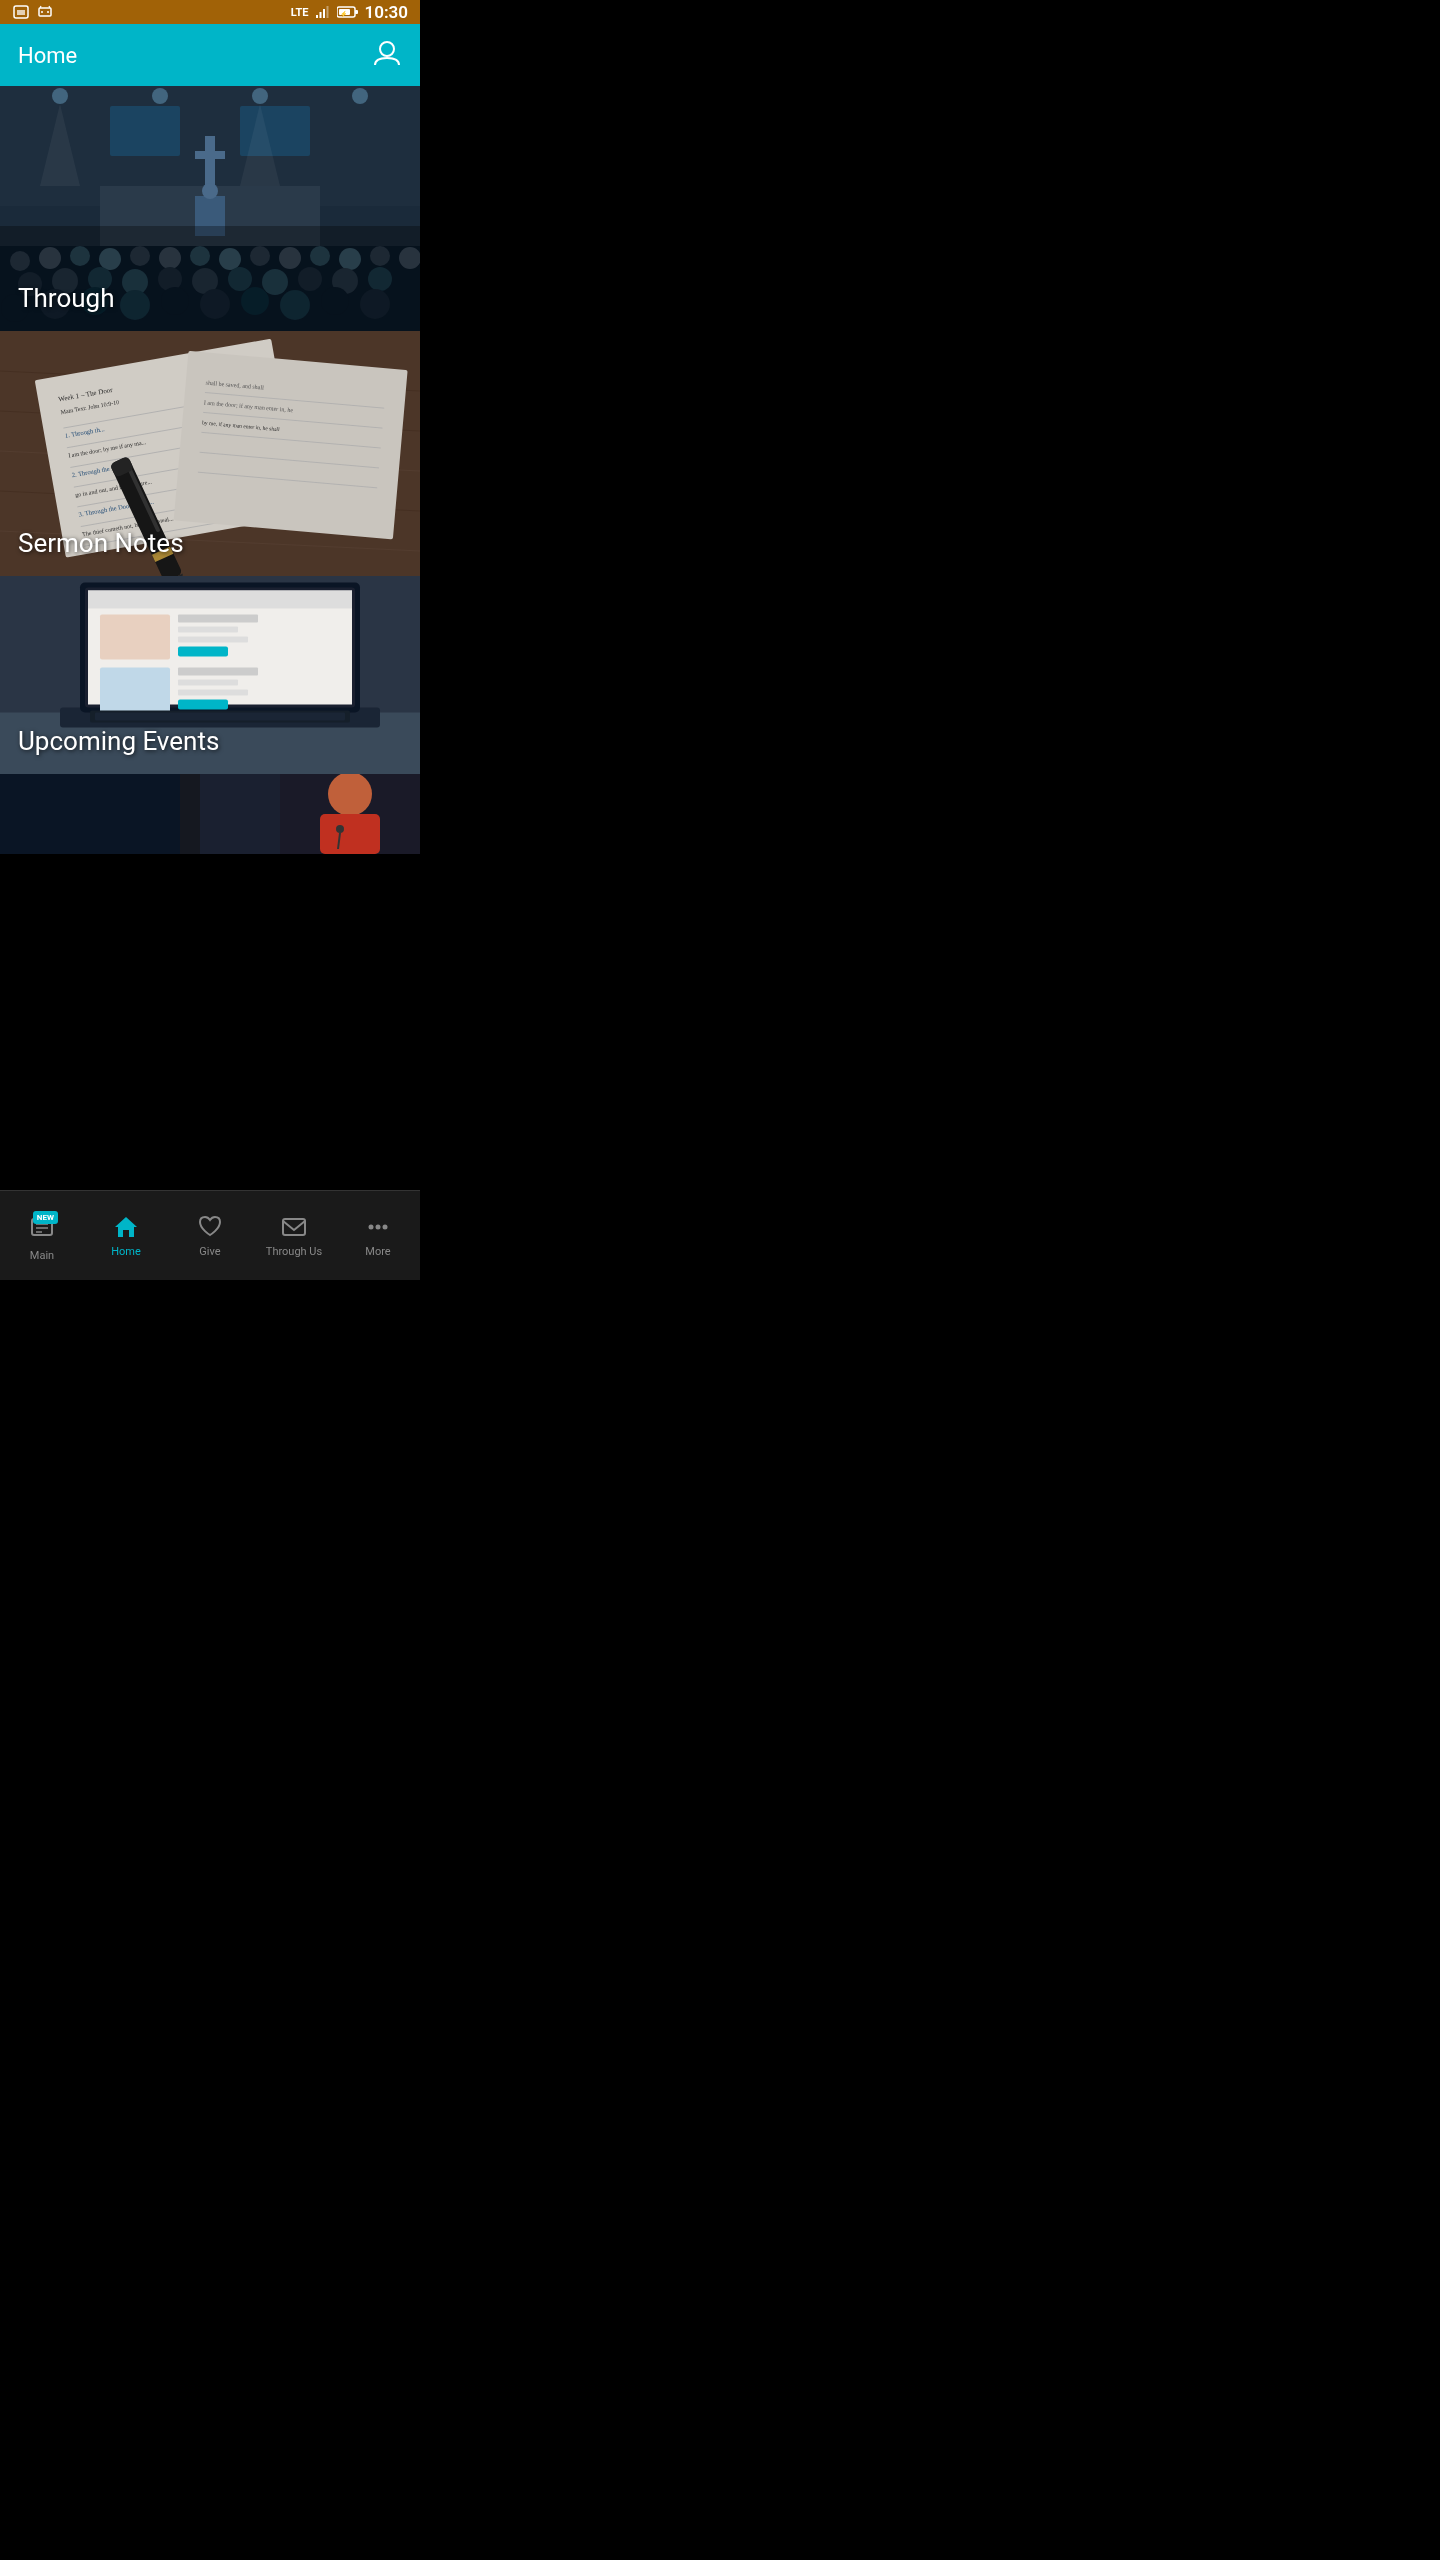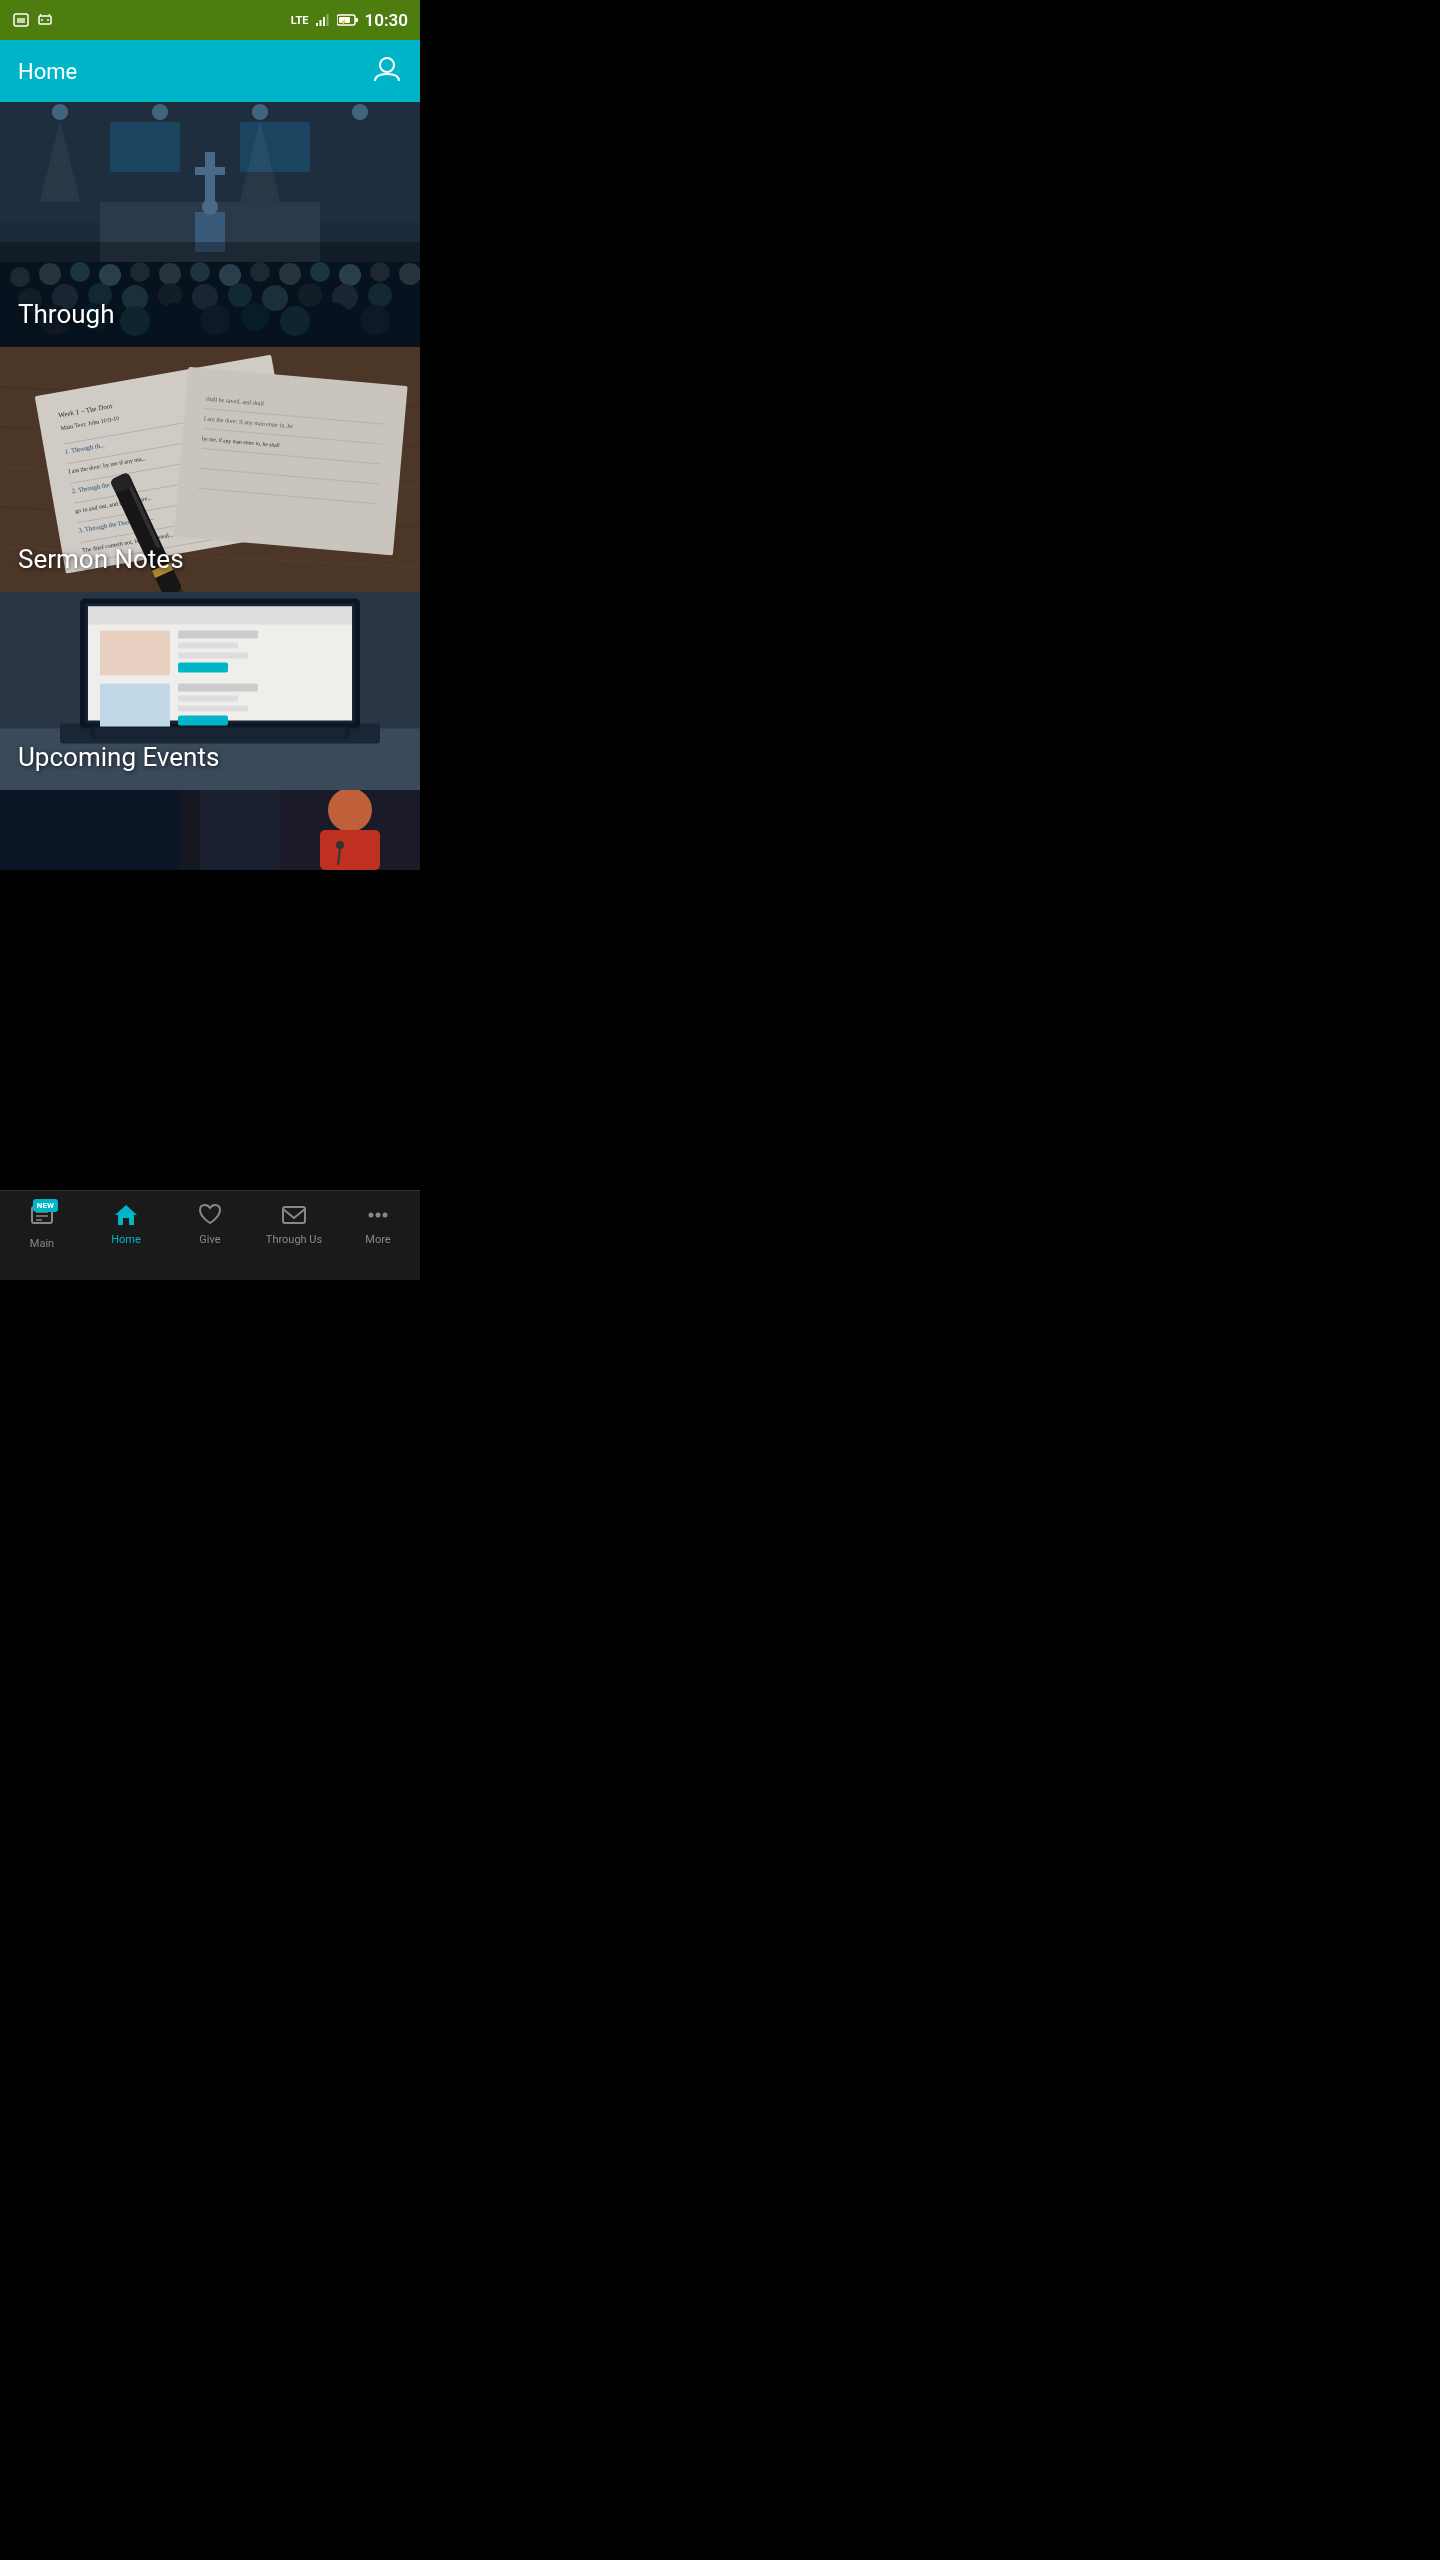--- a/index.html
+++ b/index.html
@@ -13,22 +13,22 @@
       height: 1280px;
       background: #000;
       font-family: -apple-system, BlinkMacSystemFont, 'Segoe UI', Roboto, sans-serif;
       position: relative;
       overflow: hidden;
     }
 
     
     .status-bar {
       width: 100%;
-      height: 40px;
-      background: #4d7c0f;
+      height: 24px;
+      background: #a16207;
       display: flex;
       align-items: center;
       justify-content: space-between;
       padding: 0 12px;
       position: relative;
       z-index: 100;
     }
 
     .status-bar-left {
       display: flex;
@@ -119,21 +119,21 @@
     
     .bottom-nav {
       position: absolute;
       bottom: 0;
       width: 100%;
       height: 90px;
       background: #1a1a1a;
       display: flex;
       align-items: flex-start;
       justify-content: space-around;
-      padding-top: 10px;
+      padding-top: 22px;
       border-top: 1px solid #333;
     }
 
     .nav-item {
       display: flex;
       flex-direction: column;
       align-items: center;
       gap: 4px;
       cursor: pointer;
       flex: 1;

